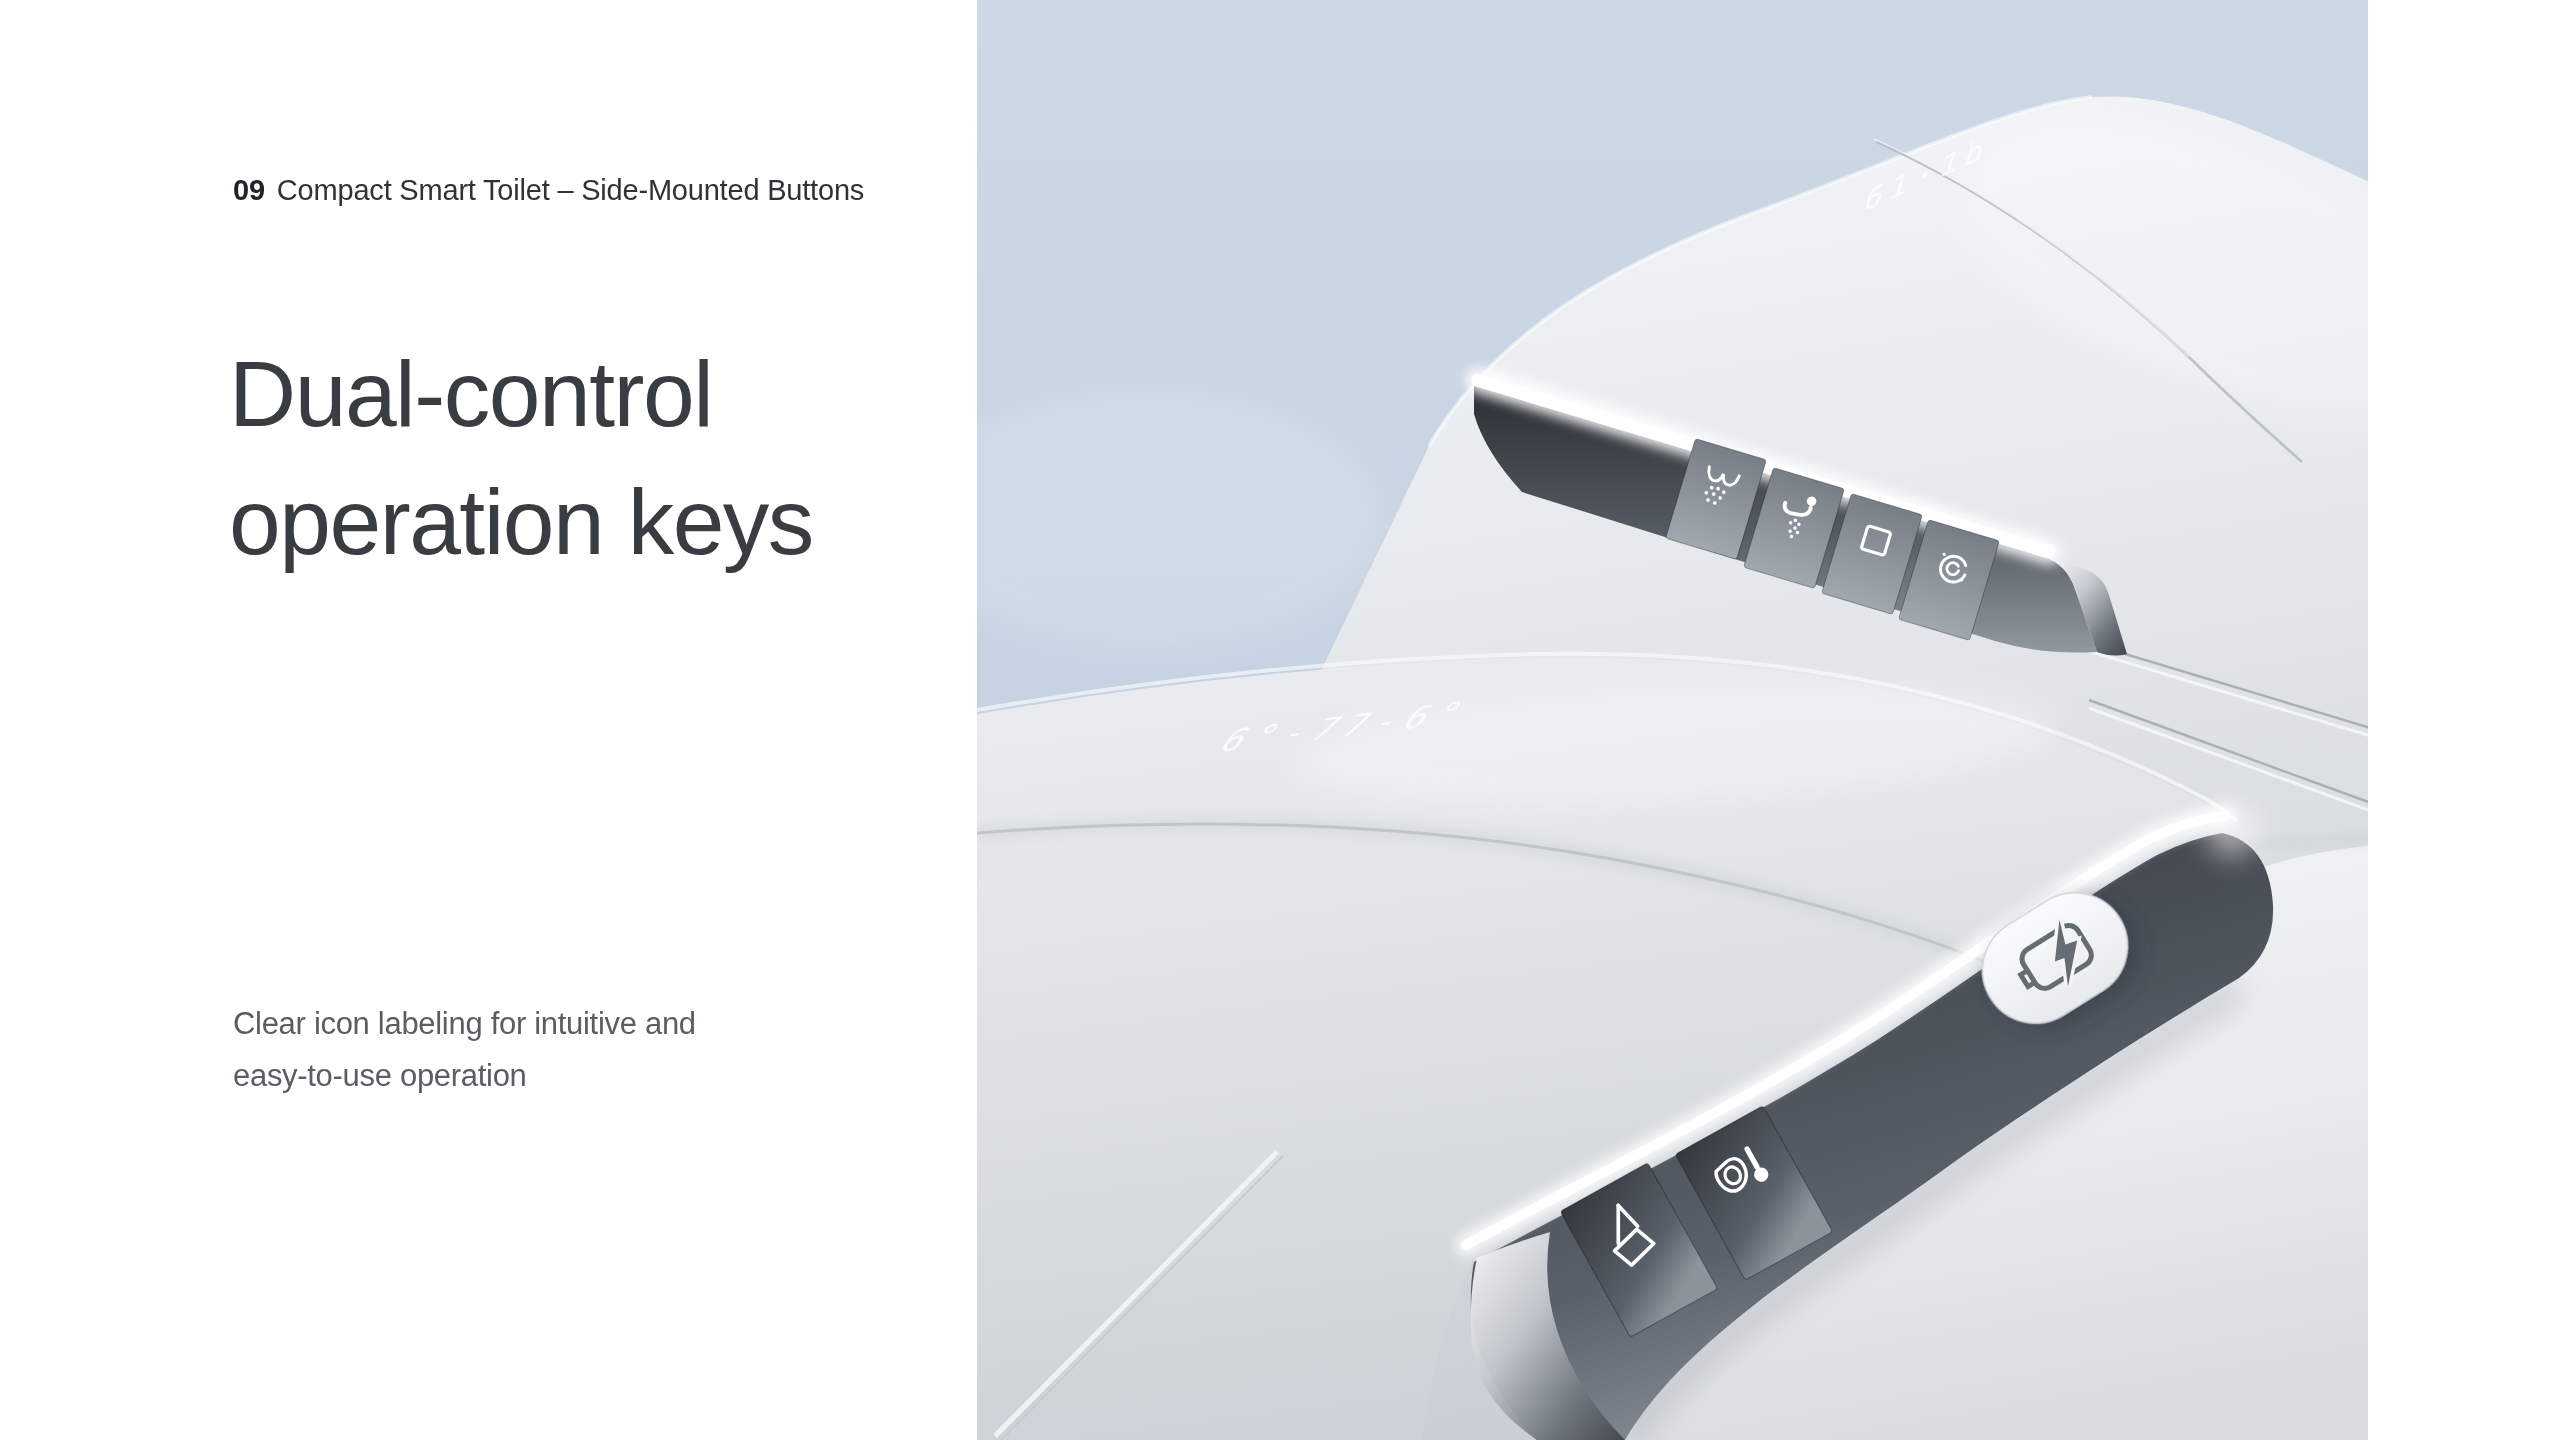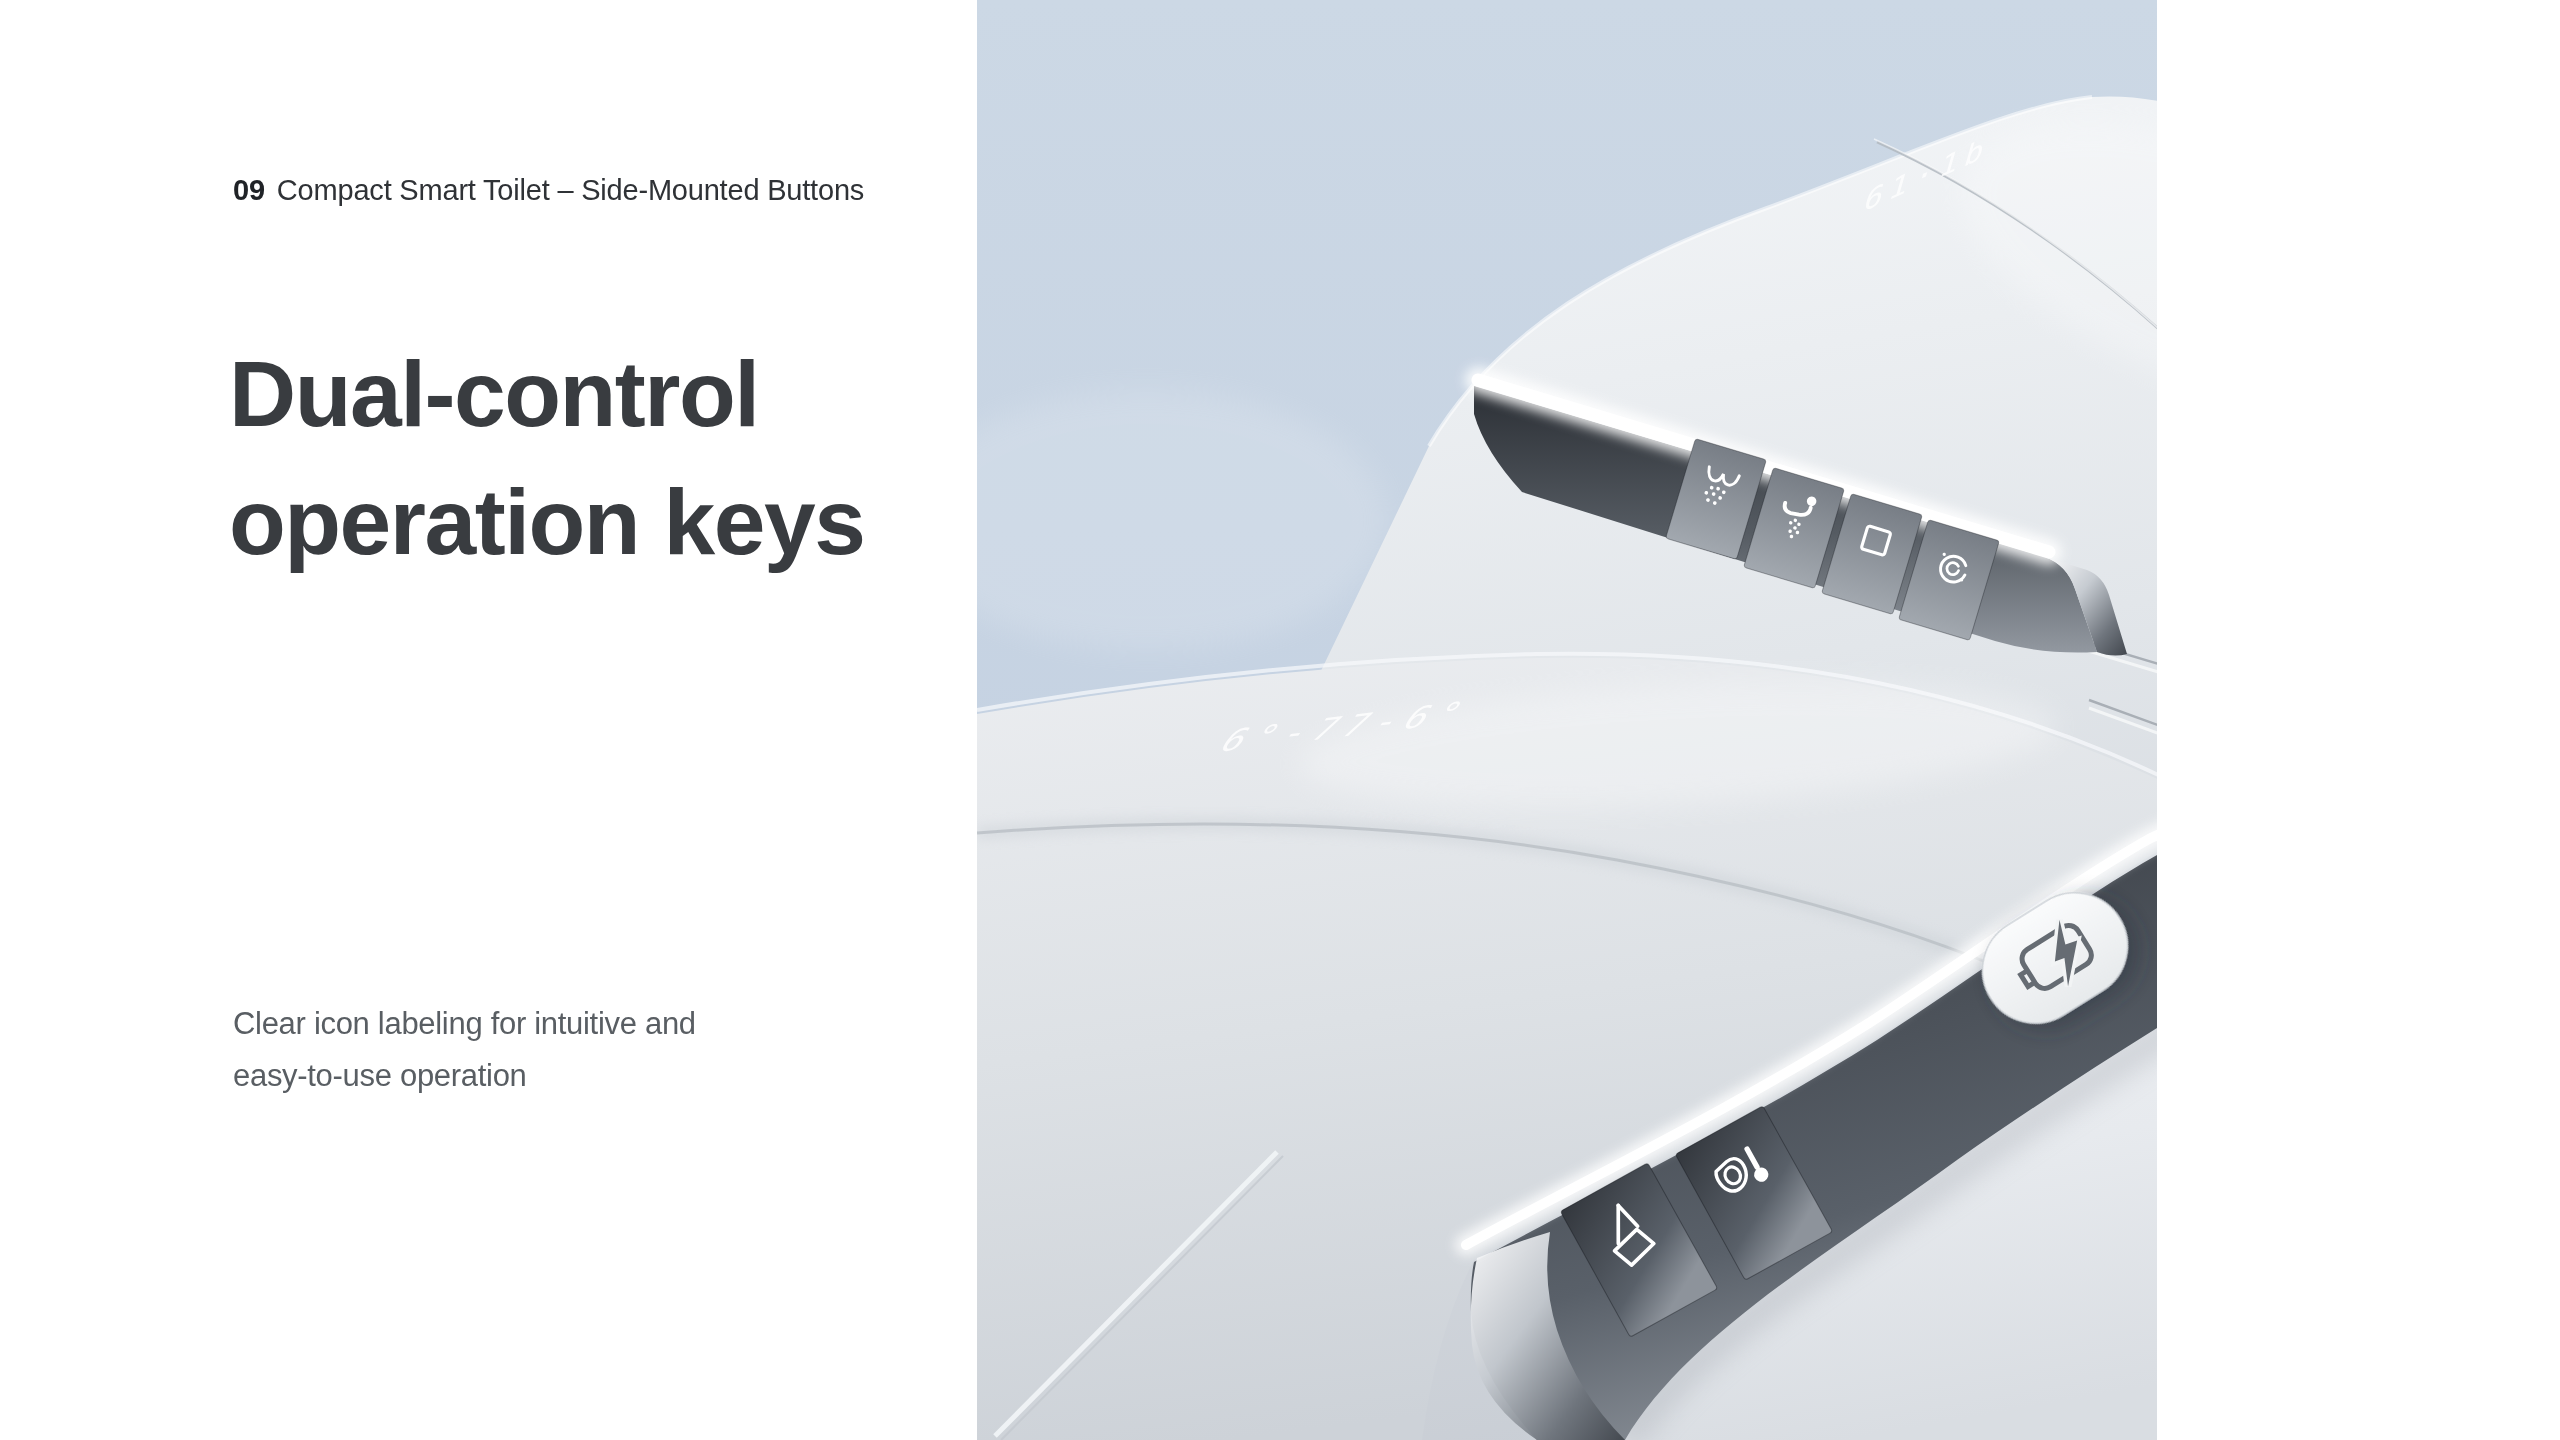--- a/index.html
+++ b/index.html
@@ -1,22 +1,22 @@
 <!DOCTYPE html>
 <html><head>
 <meta charset="utf-8">
 <style>
   html,body{margin:0;padding:0;background:#ffffff;}
-  .stage{position:relative;width:2157px;height:1440px;overflow:hidden;background:#ffffff;
+  .stage{position:relative;width:2368px;height:1440px;overflow:hidden;background:#ffffff;
          font-family:"Liberation Sans",sans-serif;}
   .left-panel{position:absolute;left:0;top:0;width:977px;height:1440px;background:#ffffff;}
   .eyebrow{position:absolute;left:233px;top:174px;font-size:29px;letter-spacing:-0.2px;color:#2f3236;white-space:nowrap;}
   .eyebrow b{font-weight:700;color:#202327;margin-right:12px;}
   .headline{position:absolute;left:229px;top:330px;font-size:93px;line-height:128px;
-            font-weight:700;letter-spacing:-1.5px;color:#393c40;}
+            font-weight:400;letter-spacing:-1.5px;color:#393c40;}
   .copy{position:absolute;left:233px;top:998px;font-size:31px;line-height:52px;
         letter-spacing:-0.3px;color:#595e63;}
   .copy p{margin:0 17px 53px 0;}
   .photo{position:absolute;left:977px;top:0;width:1583px;height:1440px;}
   svg text.lcd{font-family:"DejaVu Sans Mono","Liberation Mono",monospace;}
 </style>
 </head>
 <body>
 
 <div class="stage">

